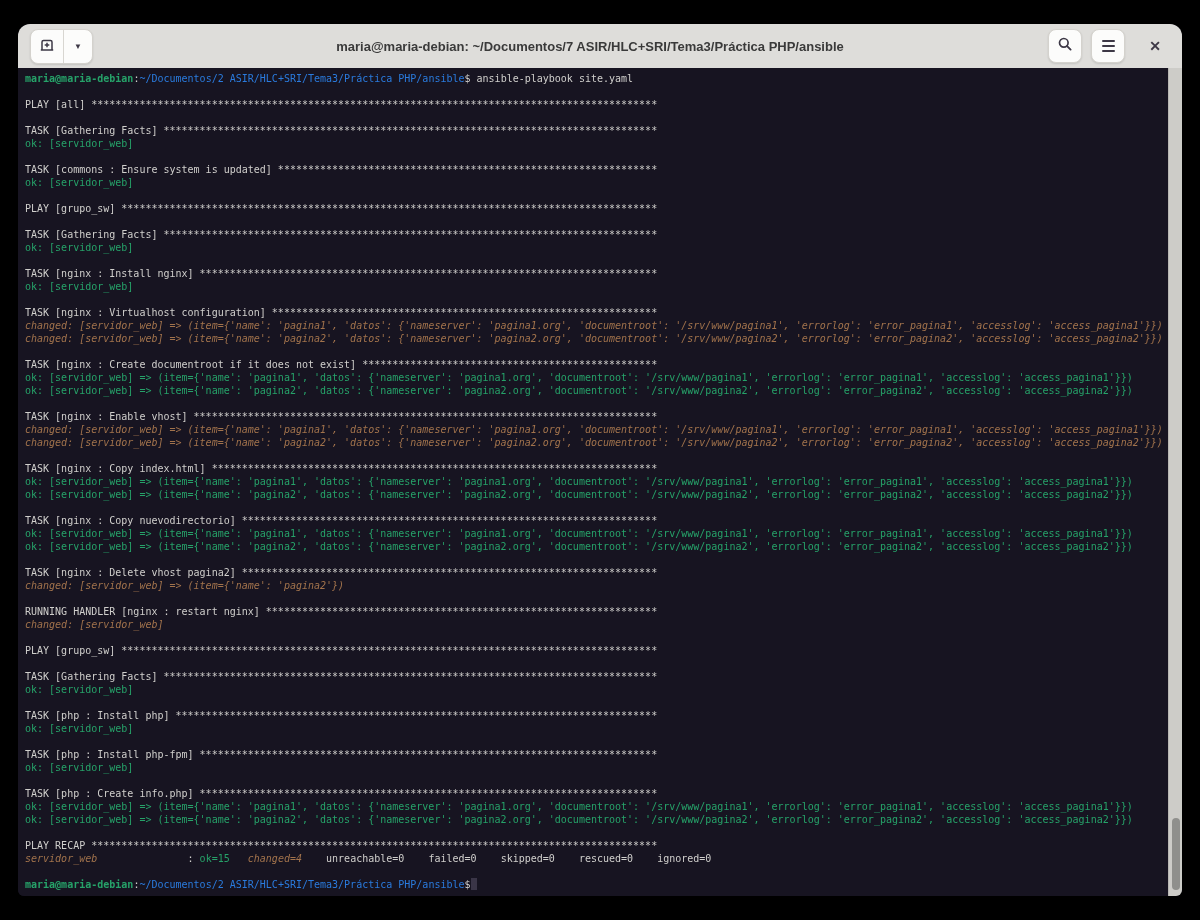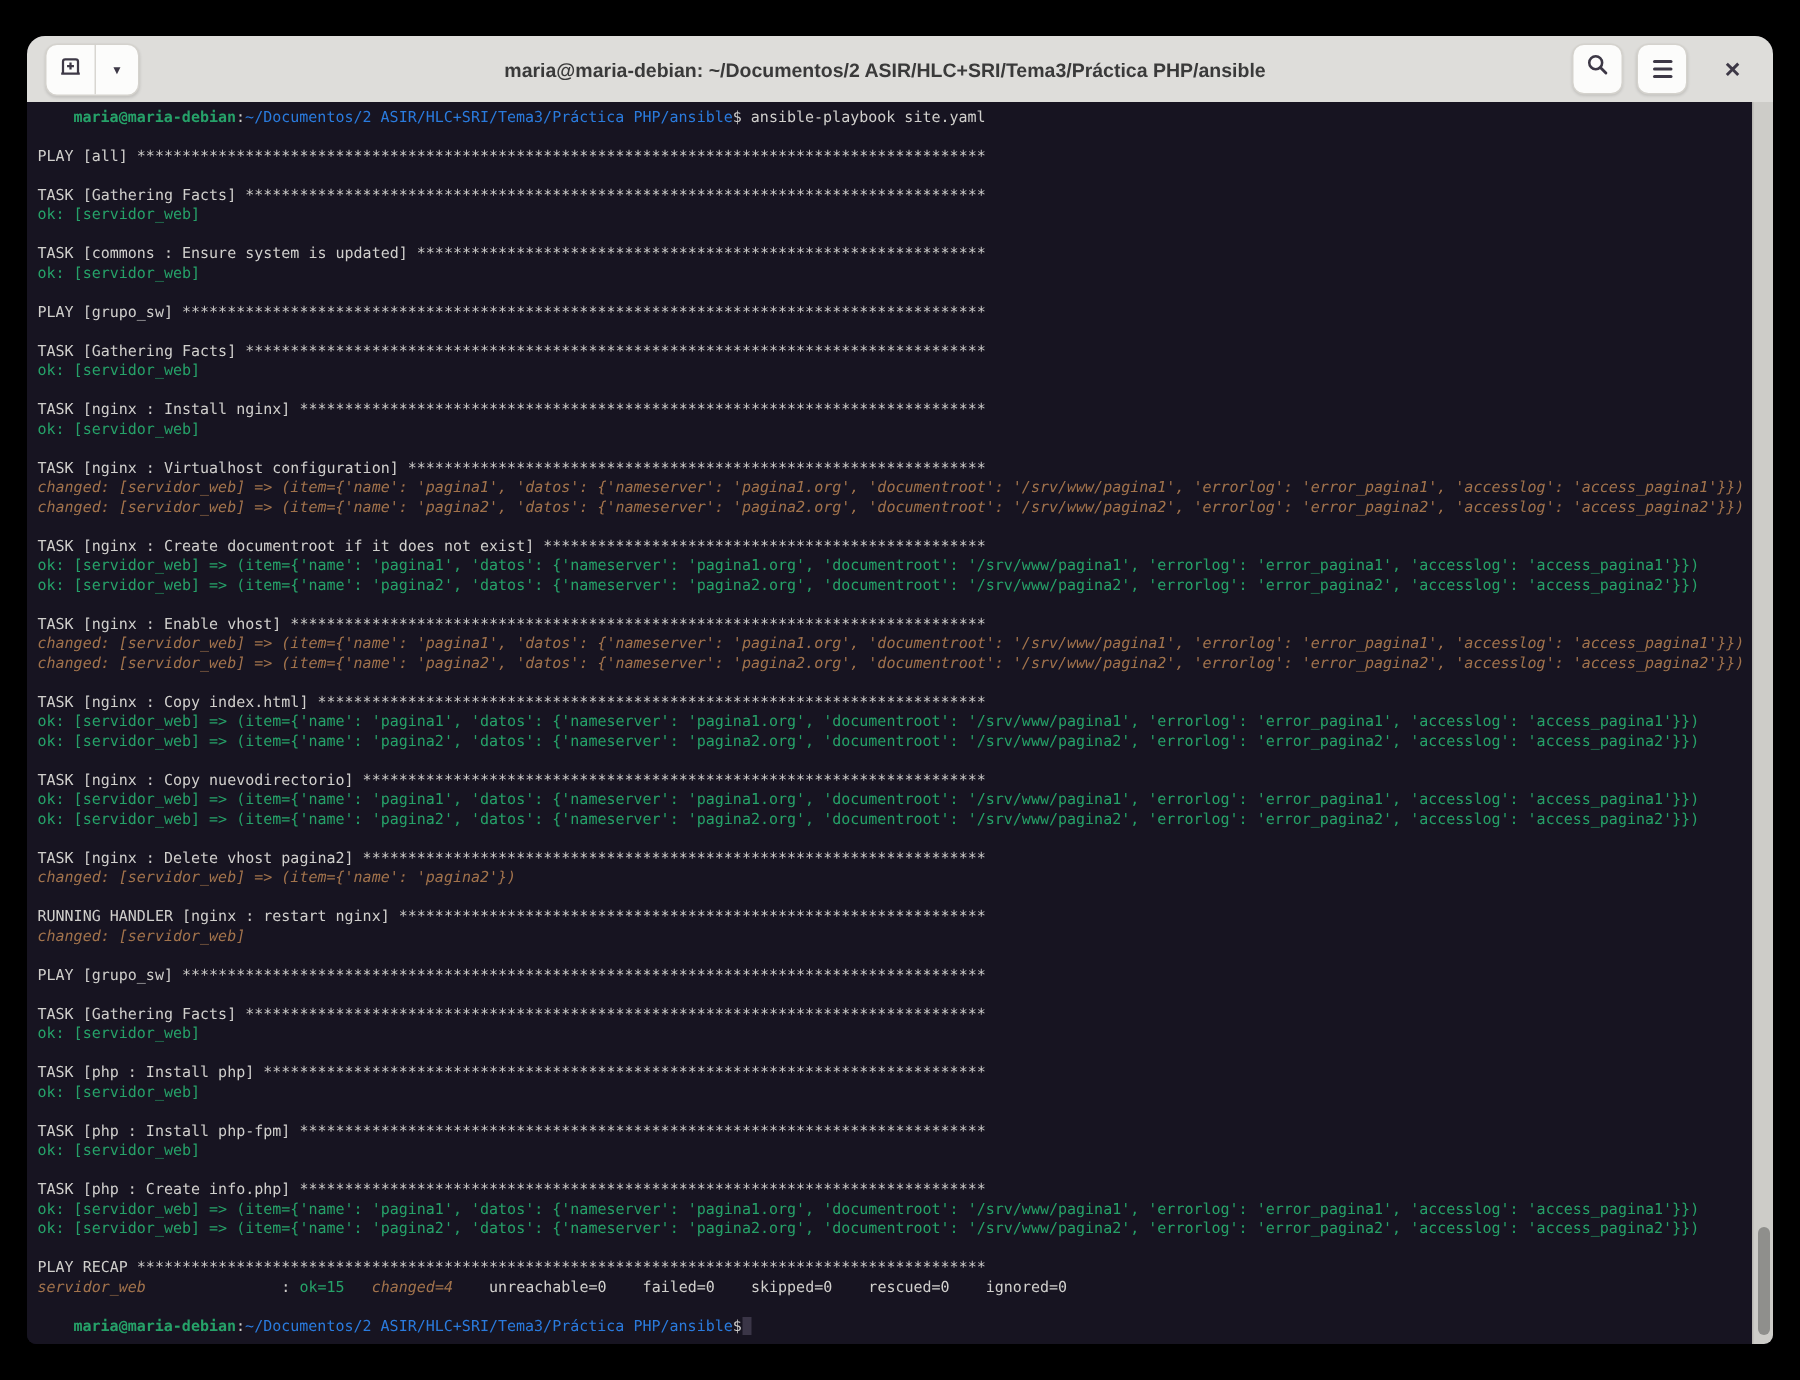--- a/index.html
+++ b/index.html
@@ -51,21 +51,21 @@
     position:absolute;left:0;top:44px;right:13px;bottom:0;
     background:#171421;padding:4px 0 0 7px;
     font-family:"DejaVu Sans Mono", monospace;
     font-size:10px;line-height:13px;color:#d0cfcc;
     white-space:pre;overflow:hidden;
   }
   .tl{height:13px;}
   .c-fg{color:#d0cfcc;}
   .c-green{color:#26a269;}
   .c-yellow{color:#a2734c;font-style:italic;}
-  .c-user{color:#26a269;font-weight:bold;margin-left:24px;}
+  .c-user{color:#26a269;font-weight:bold;}
   .c-path{color:#2a7bde;font-weight:normal;}
   .cursor{
     display:inline-block;width:6px;height:12px;background:#3a3547;
     vertical-align:text-bottom;
   }
   
   .scrollbar{
     position:absolute;top:44px;right:0;width:13px;bottom:0;
     background:#cdccc8;border-left:1px solid #b9b7b3;
   }
@@ -90,21 +90,21 @@
             <line x1="8" y1="5.7" x2="8" y2="10.3" stroke="#3d3846" stroke-width="1.5"></line>
             <line x1="5.7" y1="8" x2="10.3" y2="8" stroke="#3d3846" stroke-width="1.5"></line>
           </svg>
         </span>
       </div>
       <div class="split-seg">
         <span class="dd-glyph">▼</span>
       </div>
     </div>
 
-    <div class="tb-title">maria@maria-debian: ~/Documentos/2 ASIR/HLC+SRI/Tema3/Práctica PHP/ansible</div>
+    <div class="tb-title">maria@maria-debian: ~/Documentos/7 ASIR/HLC+SRI/Tema3/Práctica PHP/ansible</div>
 
     <div class="tb-right">
       <div class="icon-btn">
         <span>
           <svg width="16" height="16" viewBox="0 0 16 16">
             <circle cx="6.8" cy="6.8" r="4.3" fill="none" stroke="#3d3846" stroke-width="1.7"></circle>
             <line x1="10.1" y1="10.1" x2="13.6" y2="13.6" stroke="#3d3846" stroke-width="1.9" stroke-linecap="round"></line>
           </svg>
         </span>
       </div>

